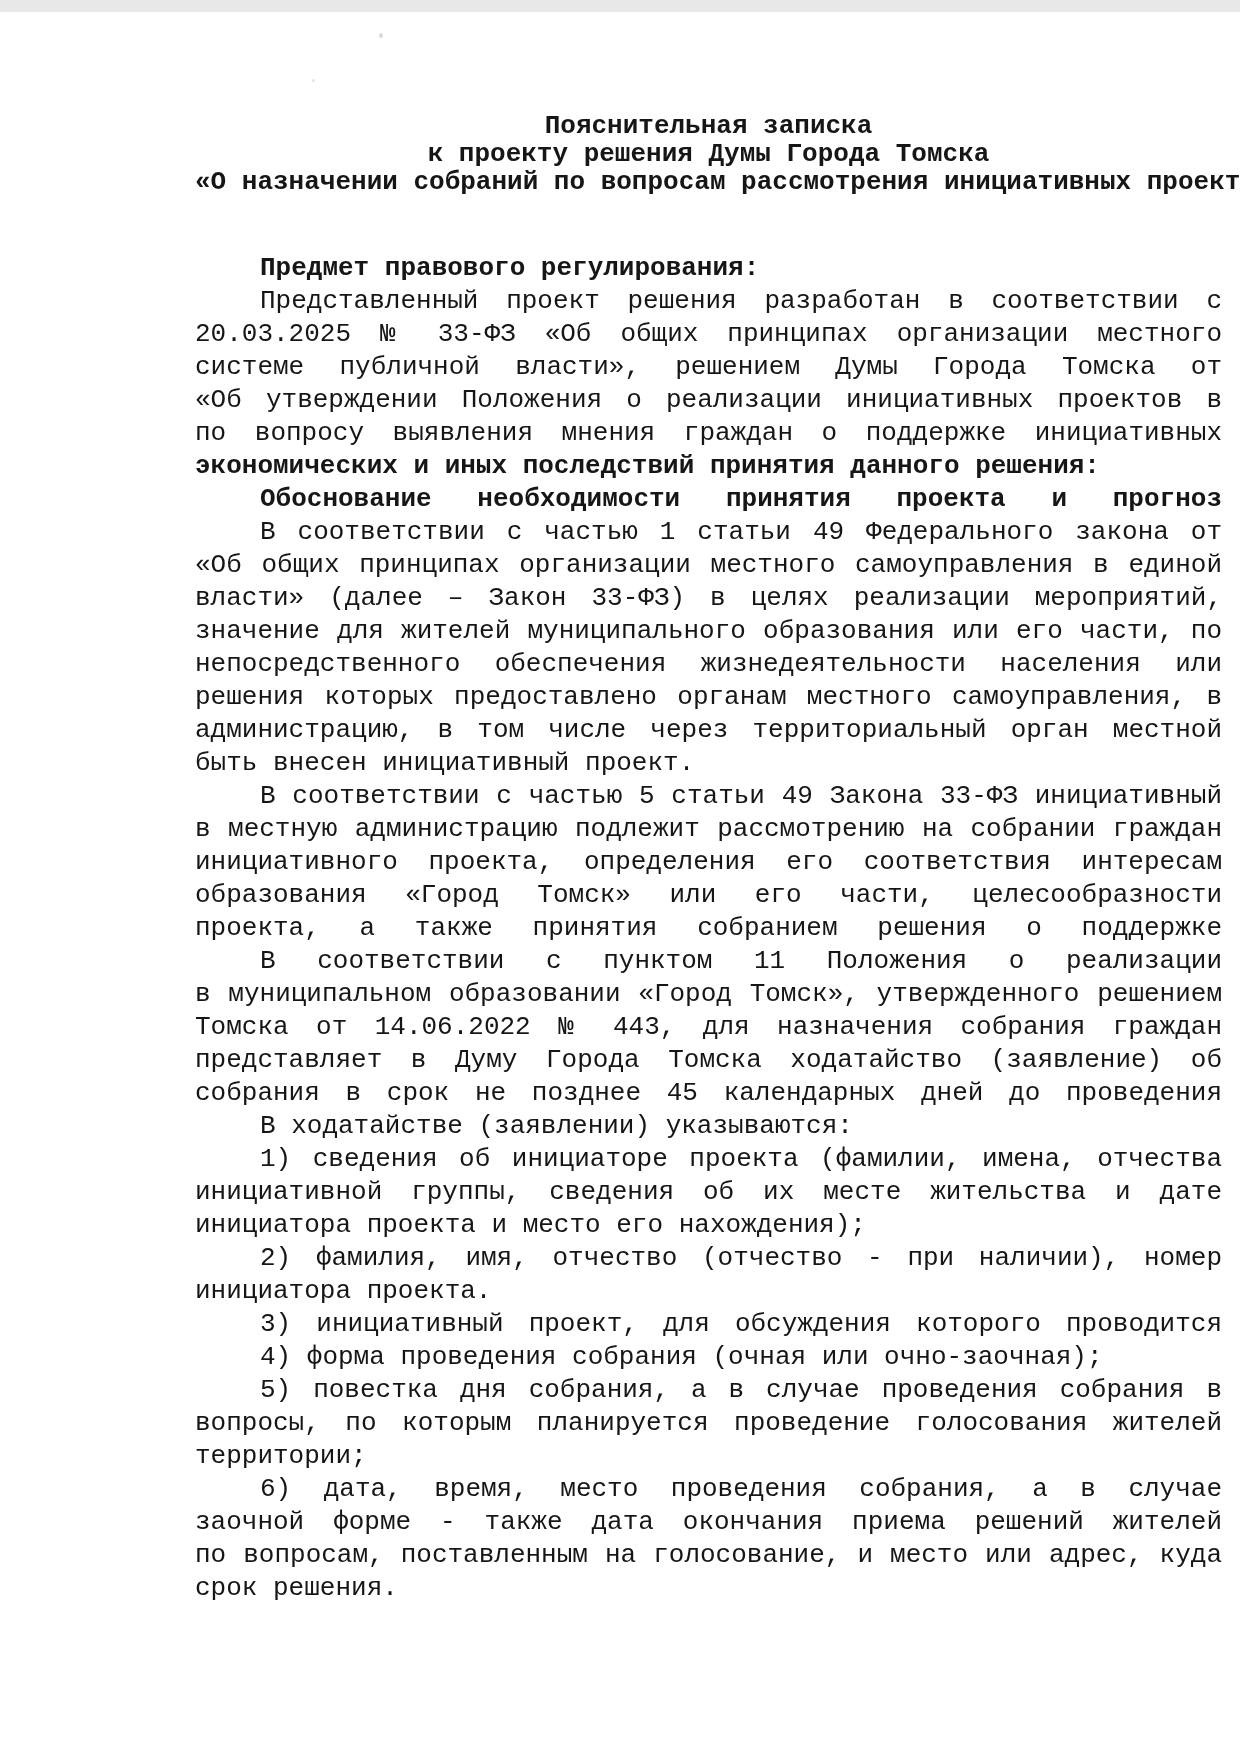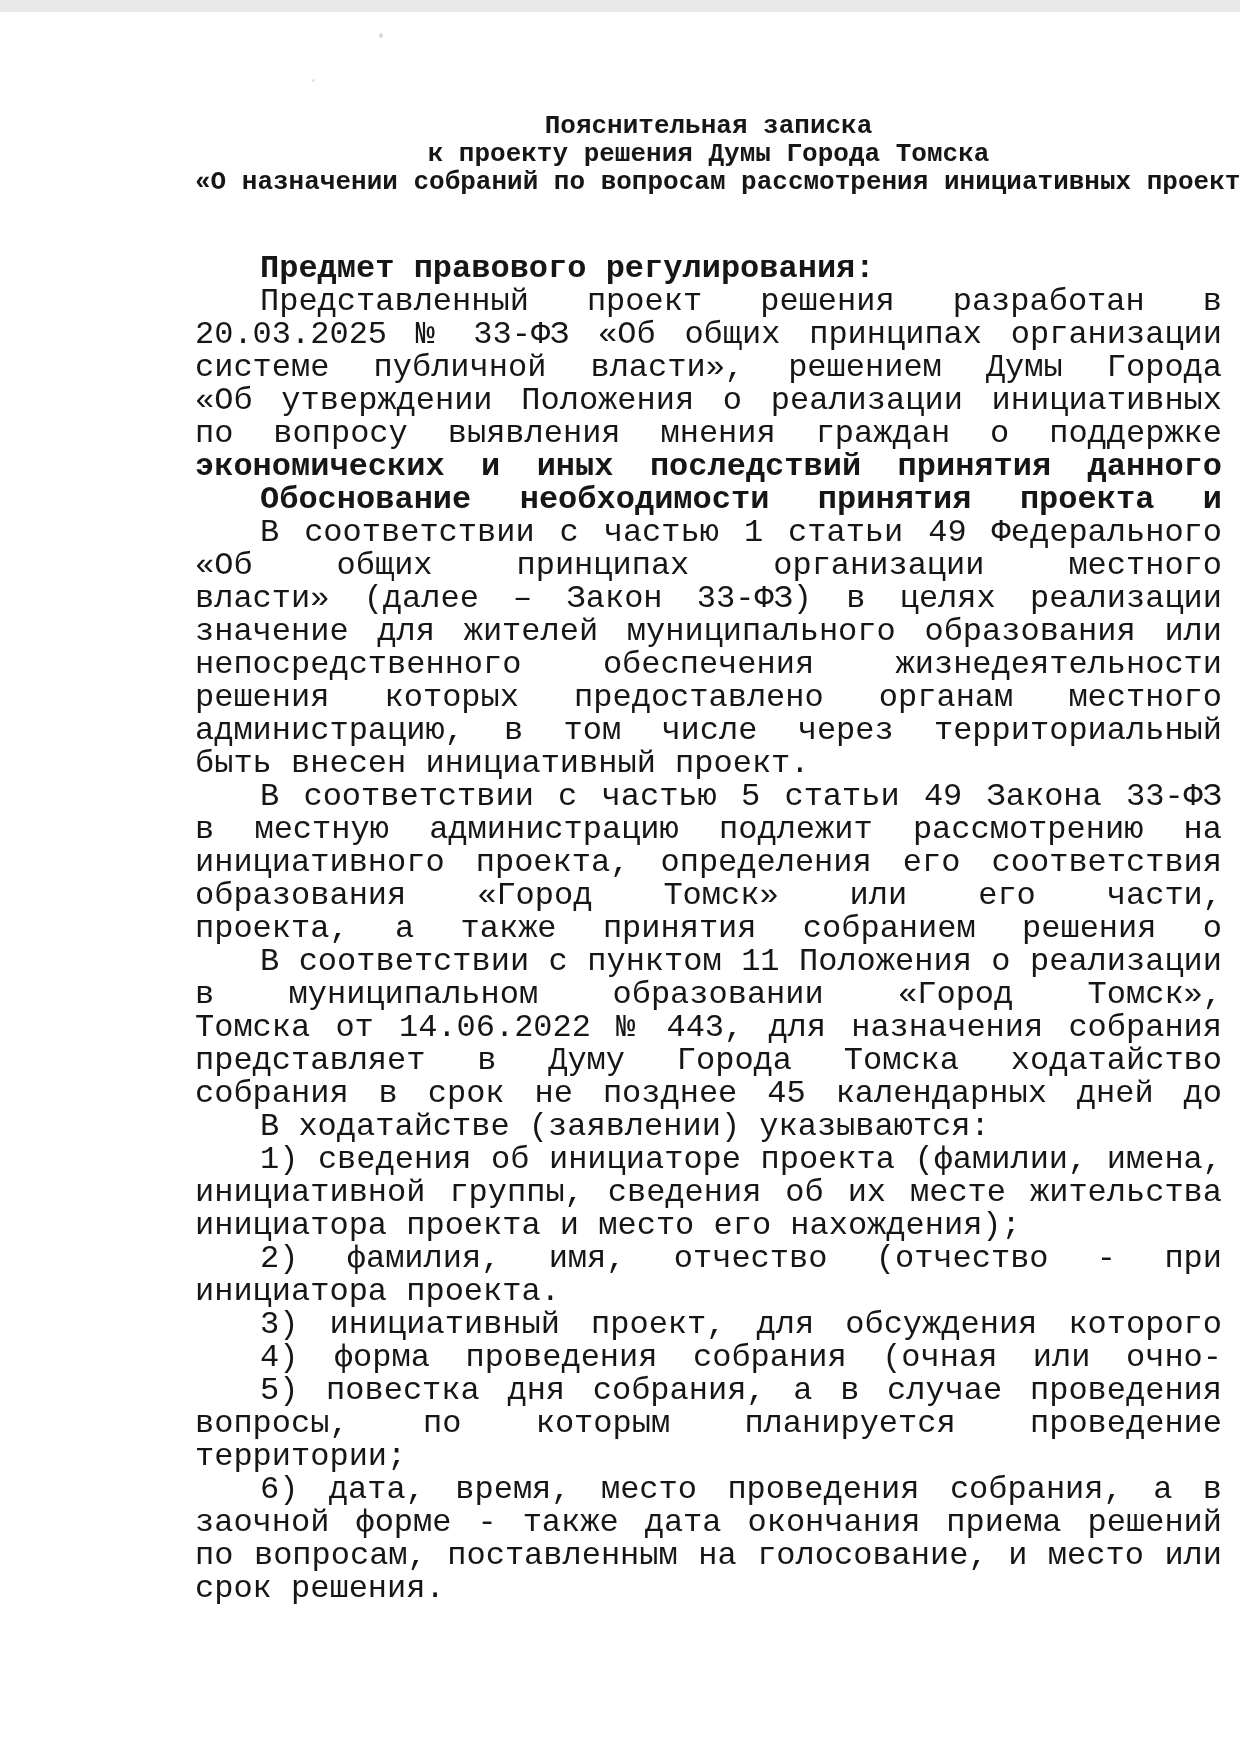--- a/index.html
+++ b/index.html
@@ -28,21 +28,21 @@
     font-weight: bold;
     font-size: 26px;
     line-height: 28px;
   }
   .title-line { white-space: nowrap; }
   .body-block {
     position: absolute;
     top: 240px;
     left: 195px;
     width: 1027px;
-    font-size: 32px;
+    font-size: 26px;
     line-height: 33px;
   }
   .block { margin: 0; }
   .block.heading { font-weight: bold; }
   .line {
     height: 33px;
     overflow: hidden;
     text-align: justify;
     text-align-last: justify;
   }

